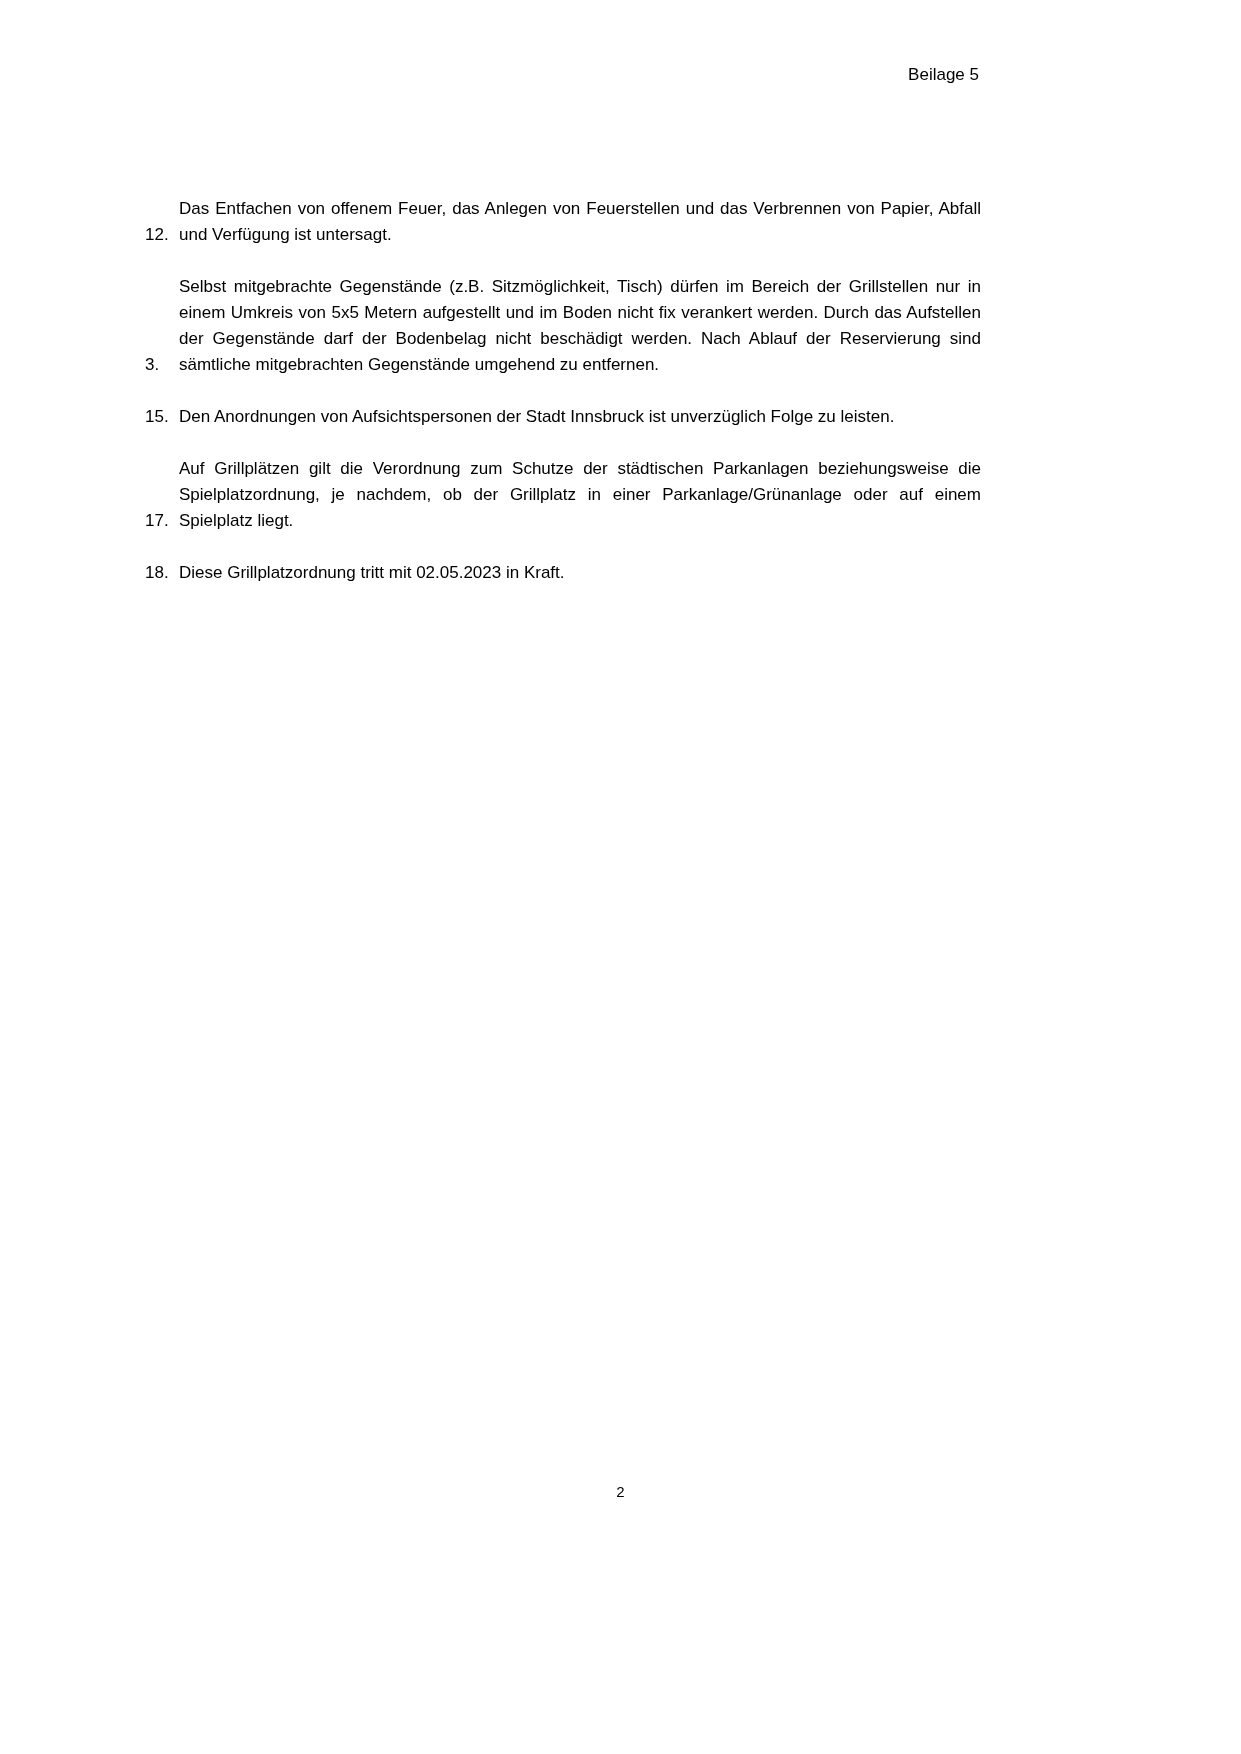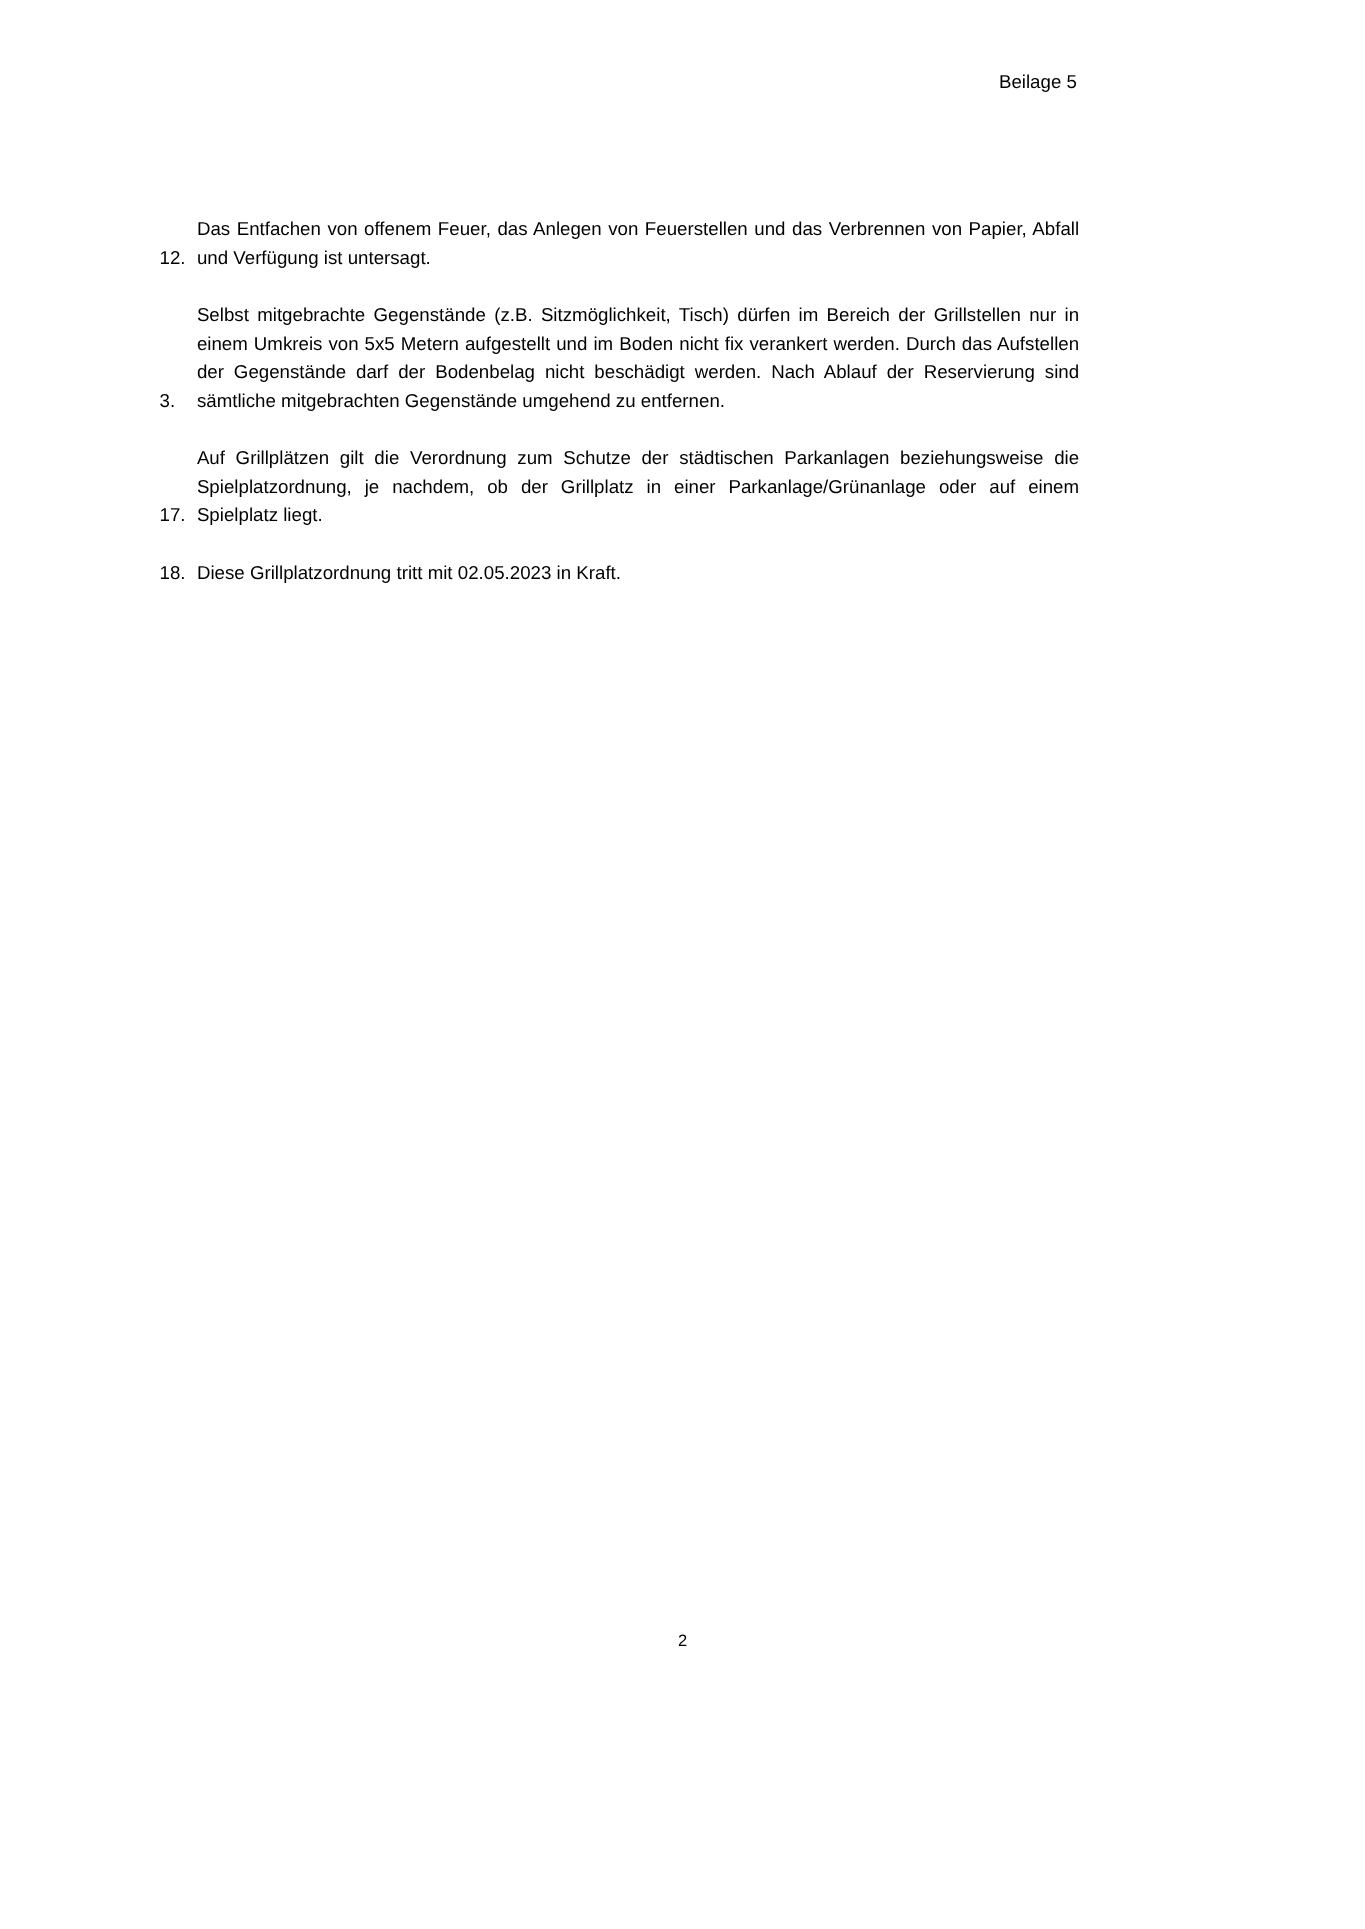--- a/index.html
+++ b/index.html
@@ -79,20 +79,24 @@
       <span class="num">12.</span>
       <p class="txt">Das Entfachen von offenem Feuer, das Anlegen von Feuerstellen und das Verbrennen von Papier, Abfall und Verfügung ist untersagt.</p>
     </div>
 
 
     <div class="list-item">
       <span class="num">3.</span>
       <p class="txt">Selbst mitgebrachte Gegenstände (z.B. Sitzmöglichkeit, Tisch) dürfen im Bereich der Grillstellen nur in einem Umkreis von 5x5 Metern aufgestellt und im Boden nicht fix verankert werden. Durch das Aufstellen der Gegenstände darf der Bodenbelag nicht beschädigt werden. Nach Ablauf der Reservierung sind sämtliche mitgebrachten Gegenstände umgehend zu entfernen.</p>
     </div>
 
+    <div class="list-item">
+      <span class="num">15.</span>
+      <p class="txt">Den Anordnungen von Aufsichtspersonen der Stadt Innsbruck ist unverzüglich Folge zu leisten.</p>
+    </div>
 
 
     <div class="list-item">
       <span class="num">17.</span>
       <p class="txt">Auf Grillplätzen gilt die Verordnung zum Schutze der städtischen Parkanlagen beziehungsweise die Spielplatzordnung, je nachdem, ob der Grillplatz in einer Parkanlage/Grünanlage oder auf einem Spielplatz liegt.</p>
     </div>
 
     <div class="list-item">
       <span class="num">18.</span>
       <p class="txt">Diese Grillplatzordnung tritt mit 02.05.2023 in Kraft.</p>

